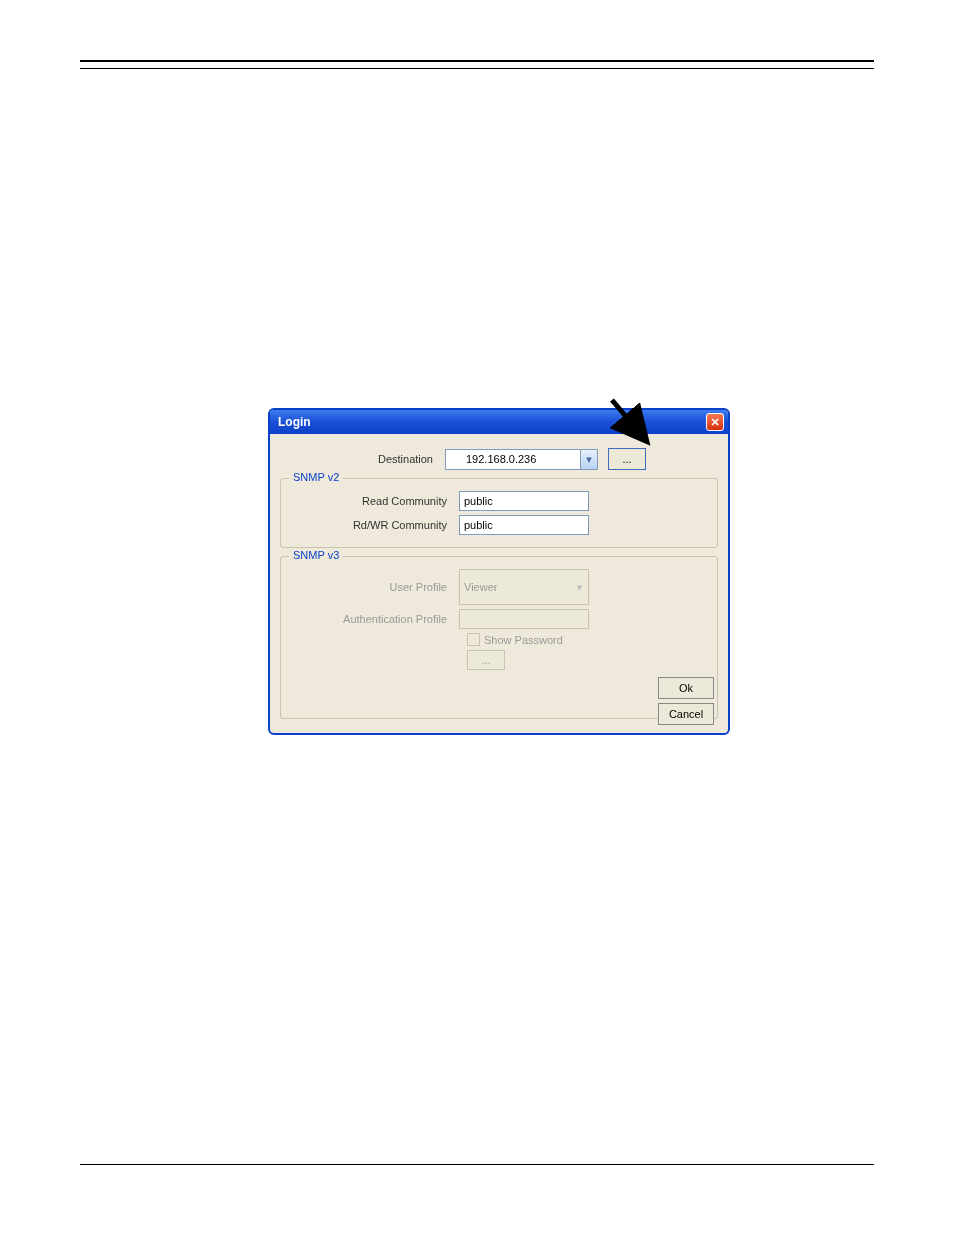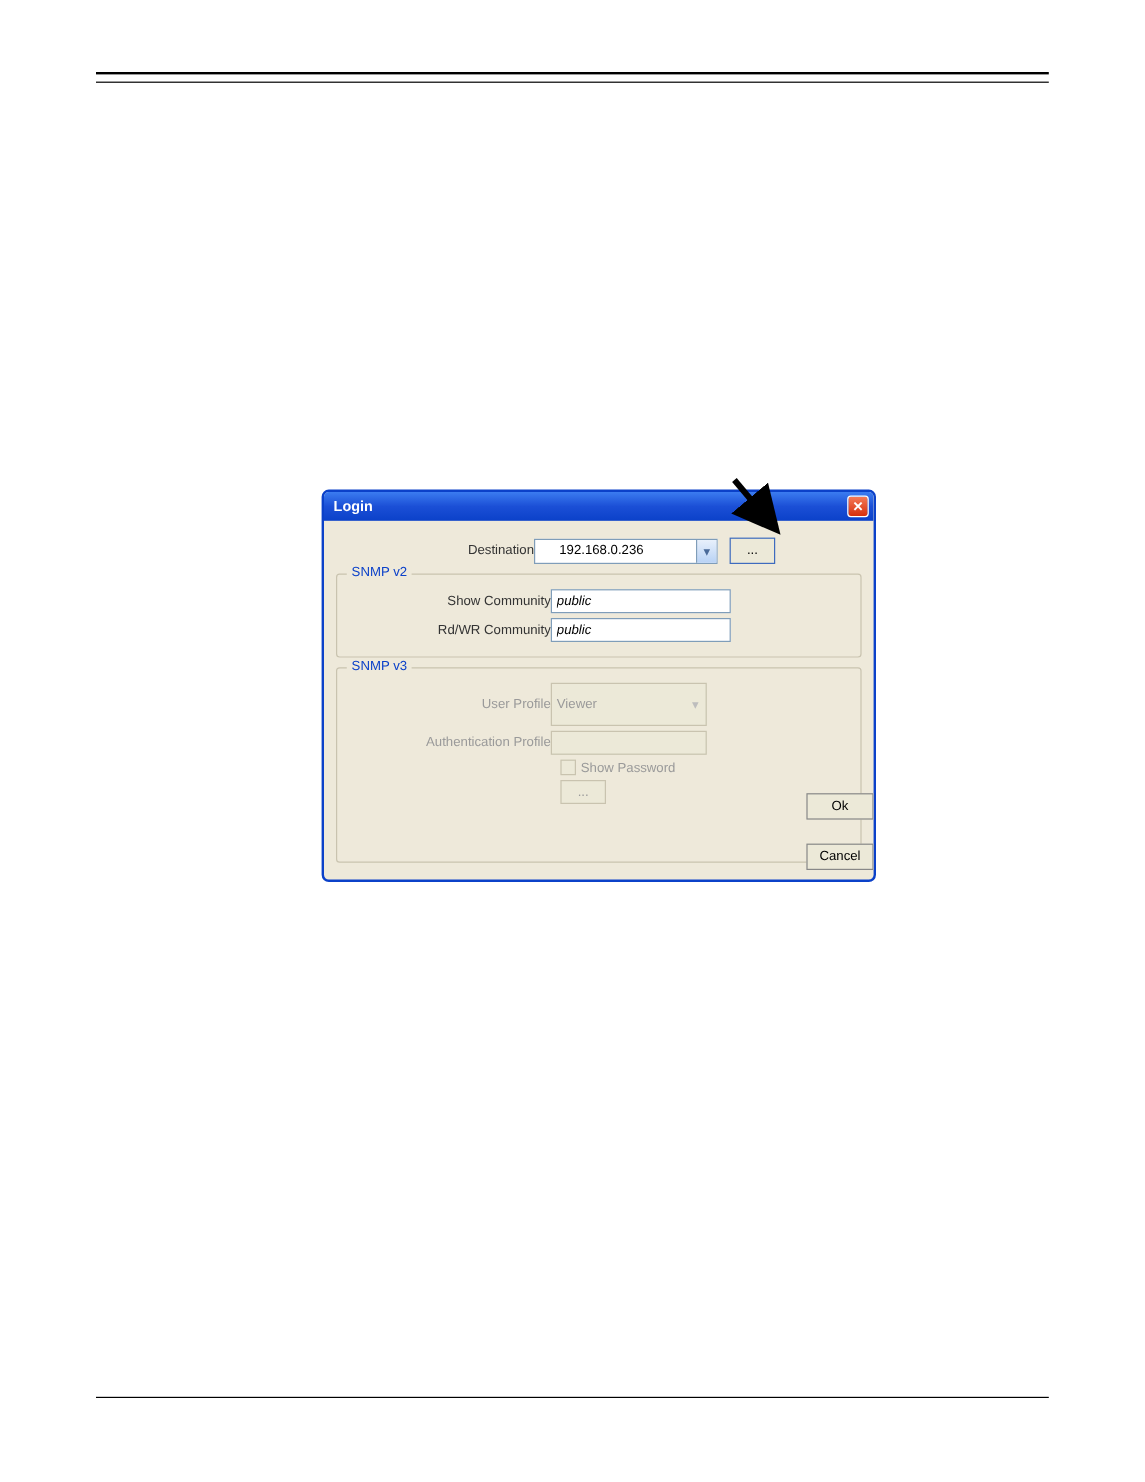--- a/index.html
+++ b/index.html
@@ -62,21 +62,21 @@
     padding: 10px 10px 6px 10px;
     position: relative;
   }
   .row {
     display: flex;
     align-items: center;
     margin: 4px 0;
   }
   .label {
     text-align: right;
-    padding-right: 0;
+    padding-right: 12px;
     color: #333;
   }
   .dest-row .label { width: 165px; }
   .dest-combo {
     width: 153px;
     height: 21px;
     border: 1px solid #7f9db9;
     background: #fff;
     display: flex;
     align-items: center;
@@ -119,21 +119,21 @@
   .field-row .label { width: 170px; }
   .text-input {
     border: 1px solid #7f9db9;
     background: #fff;
     height: 20px;
     width: 130px;
     padding: 0 4px;
     font-size: 11px;
     font-family: inherit;
   }
-  .text-input.wide { width: 150px; font-style: italic; }
+  .text-input.wide { width: 130px; }
   .disabled-input {
     border: 1px solid #c9c3af;
     background: #ece9d8;
     height: 20px;
     width: 130px;
   }
   .disabled-combo {
     border: 1px solid #c9c3af;
     background: #ece9d8;
     height: 36px;
@@ -160,23 +160,23 @@
     border: 1px solid #c9c3af;
     background: #ece9d8;
     width: 38px; height: 20px;
     display: flex; align-items: center; justify-content: center;
     color: #9a9a9a;
     margin-top: 4px;
     font-size: 11px;
   }
   .okcancel {
     position: absolute;
-    right: 0;
+    right: 14px;
     bottom: 8px;
-    display: flex; flex-direction: column; gap: 20px;
+    display: flex; flex-direction: column; gap: 4px;
   }
   .okcancel .btn { width: 56px; justify-content: center; border: 1px solid #888; }
 
   .arrow-annot {
     position: absolute;
     left: 338px;
     top: -14px;
     pointer-events: none;
   }
 </style>
@@ -213,21 +213,21 @@
           <span class="arrow">▾</span>
         </div>
         <div class="btn small">
           <span>...</span>
         </div>
       </div>
 
       <div class="fieldset">
         <span class="legend">SNMP v2</span>
         <div class="field-row">
-          <span class="label">Show Community</span>
+          <span class="label">Read Community</span>
           <input class="text-input wide" value="public" style="">
         </div>
         <div class="field-row">
           <span class="label">Rd/WR Community</span>
           <input class="text-input wide" value="public" style="">
         </div>
       </div>
 
       <div class="fieldset" style="padding-bottom:48px;">
         <span class="legend">SNMP v3</span>

